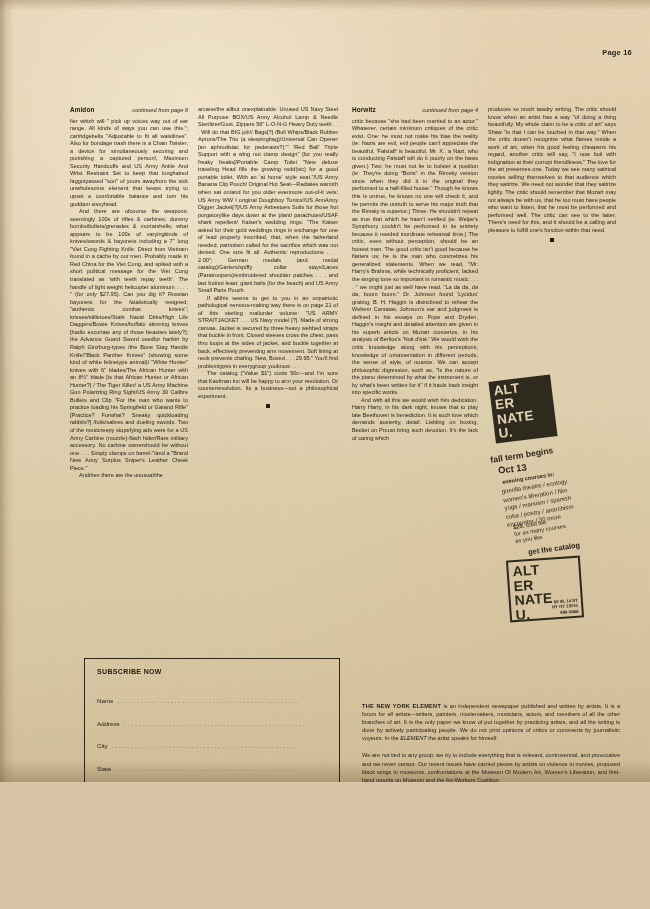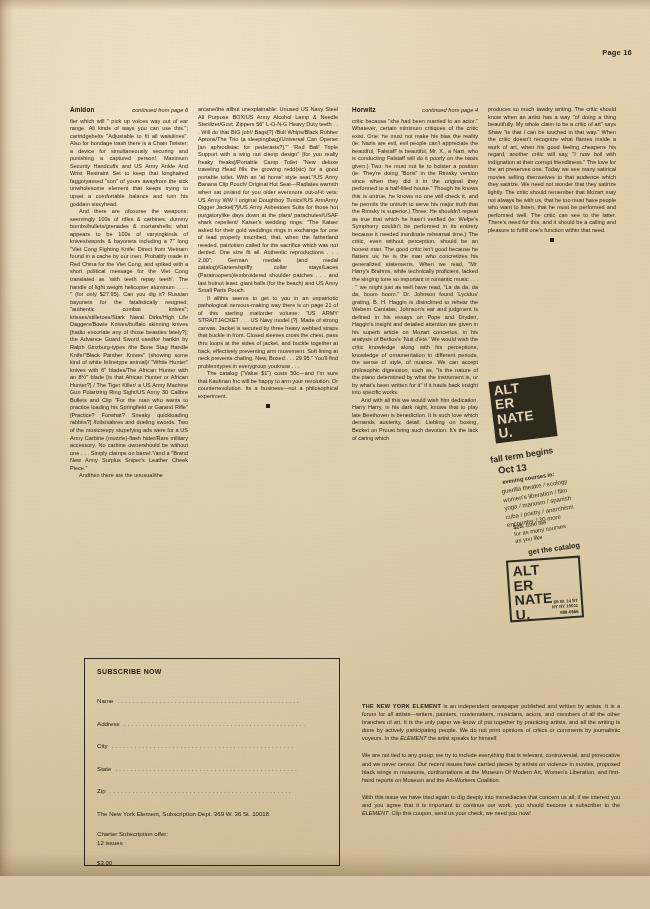--- a/index.html
+++ b/index.html
@@ -12,21 +12,21 @@
     height: 909px;
     overflow: hidden;
     font-family: "Liberation Sans", sans-serif;
     background: #d8c5a6;
   }
 
   
   #page {
     position: relative;
     width: 650px;
-    height: 876px;
+    height: 782px;
     background:
       radial-gradient(ellipse 70% 55% at 30% 18%, rgba(255,248,232,0.55) 0%, rgba(255,248,232,0) 70%),
       radial-gradient(ellipse 60% 40% at 85% 80%, rgba(214,190,155,0.45) 0%, rgba(214,190,155,0) 75%),
       linear-gradient(177deg, #e6d4b4 0%, #e2cfae 22%, #ded0ae 55%, #d9c8a4 80%, #cfbc96 100%);
     box-sizing: border-box;
     overflow: hidden;
     text-decoration: underline;
   }
   
   #grain {

